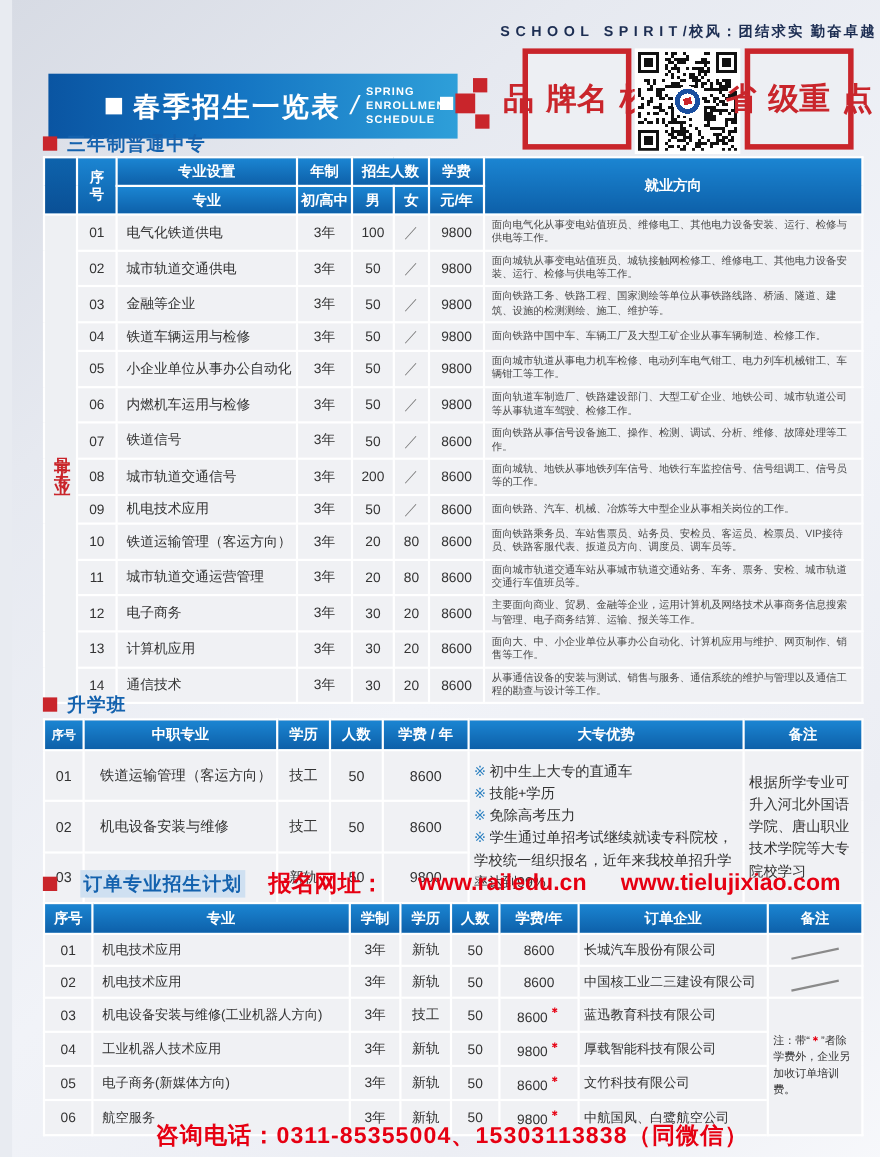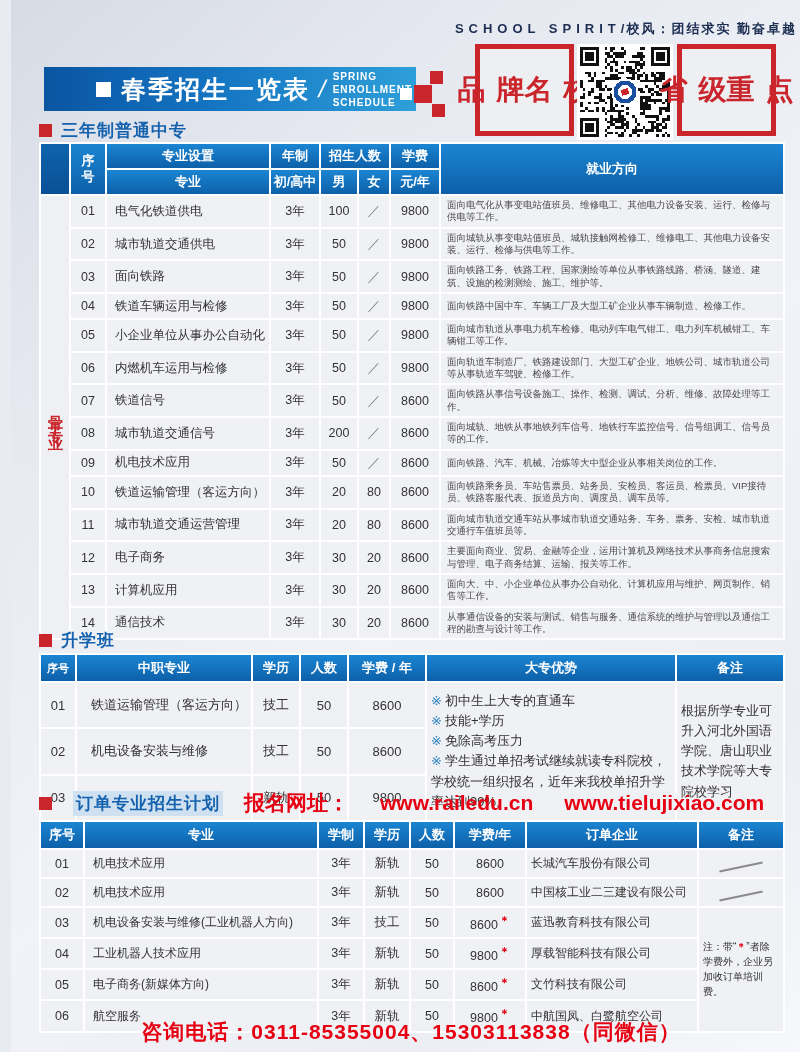--- a/index.html
+++ b/index.html
@@ -12,21 +12,21 @@
     position:relative; width:800px; height:1052px; overflow:hidden;
     background:linear-gradient(140deg,#d7dbe4 0%,#e6e9f0 25%,#f1f3f8 55%,#eceef4 80%,#f7f8fb 100%);
     margin-left:11px;
   }
   
   .spirit { position:absolute; top:20px; right:14px; color:#1c2d52; font-weight:bold; font-size:13px; }
   .spirit .en { letter-spacing:5px; }
   .spirit .cn { letter-spacing:2px; }
   
   .title-bar {
-    position:absolute; left:33px; top:67px; width:372px; height:44px;
+    position:absolute; left:33px; top:67px; width:372px; height:59px;
     background:linear-gradient(90deg,#0a55a2 0%,#1474c2 45%,#2e9fd9 100%);
     display:flex; align-items:center; padding-left:52px;
   }
   .white-square { width:15px; height:15px; background:#fff; margin-right:10px; flex:none; }
   .main-title { color:#fff; font-size:25px; font-weight:bold; letter-spacing:2px; white-space:nowrap; }
   .slash-sep { color:#fff; font-size:24px; margin:0 7px 0 9px; transform:skewX(-12deg); }
   .subtitle { color:#fff; font-size:10px; font-weight:bold; line-height:1.3; letter-spacing:1px; }
   .deco-sq { position:absolute; background:#c9252b; }
   .deco-a { left:419px; top:71px;  width:13px; height:13px; }
   .deco-b { left:403px; top:85px;  width:18px; height:18px; }
@@ -509,21 +509,21 @@
           <td class="num">02</td>
           <td class="major">城市轨道交通供电</td>
           <td class="num">3年</td>
           <td class="num">50</td>
           <td class="num slash">／</td>
           <td class="num">9800</td>
           <td class="desc">面向城轨从事变电站值班员、城轨接触网检修工、维修电工、其他电力设备安装、运行、检修与供电等工作。</td>
         </tr>
         <tr>
           <td class="num">03</td>
-          <td class="major">面向铁路</td>
+          <td class="major">金融等企业</td>
           <td class="num">3年</td>
           <td class="num">50</td>
           <td class="num slash">／</td>
           <td class="num">9800</td>
           <td class="desc">面向铁路工务、铁路工程、国家测绘等单位从事铁路线路、桥涵、隧道、建筑、设施的检测测绘、施工、维护等。</td>
         </tr>
         <tr>
           <td class="num">04</td>
           <td class="major">铁道车辆运用与检修</td>
           <td class="num">3年</td>

